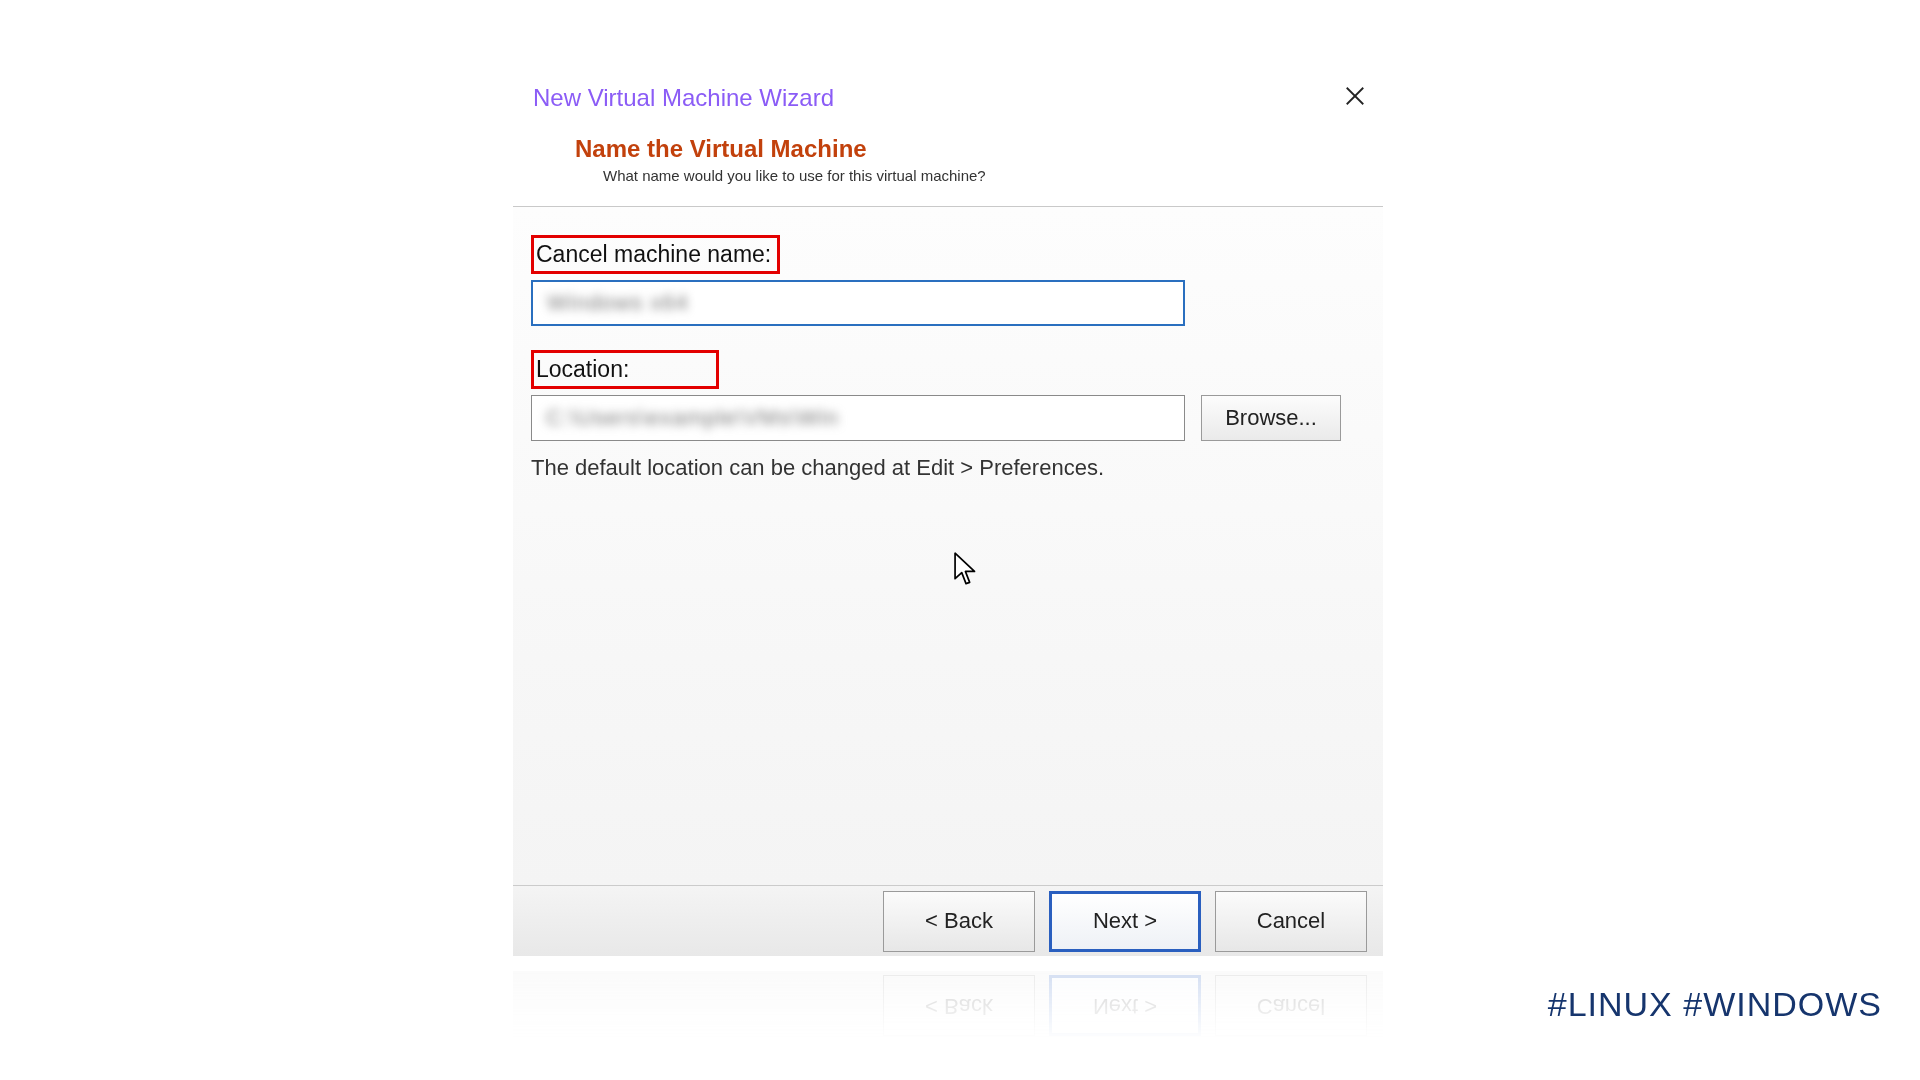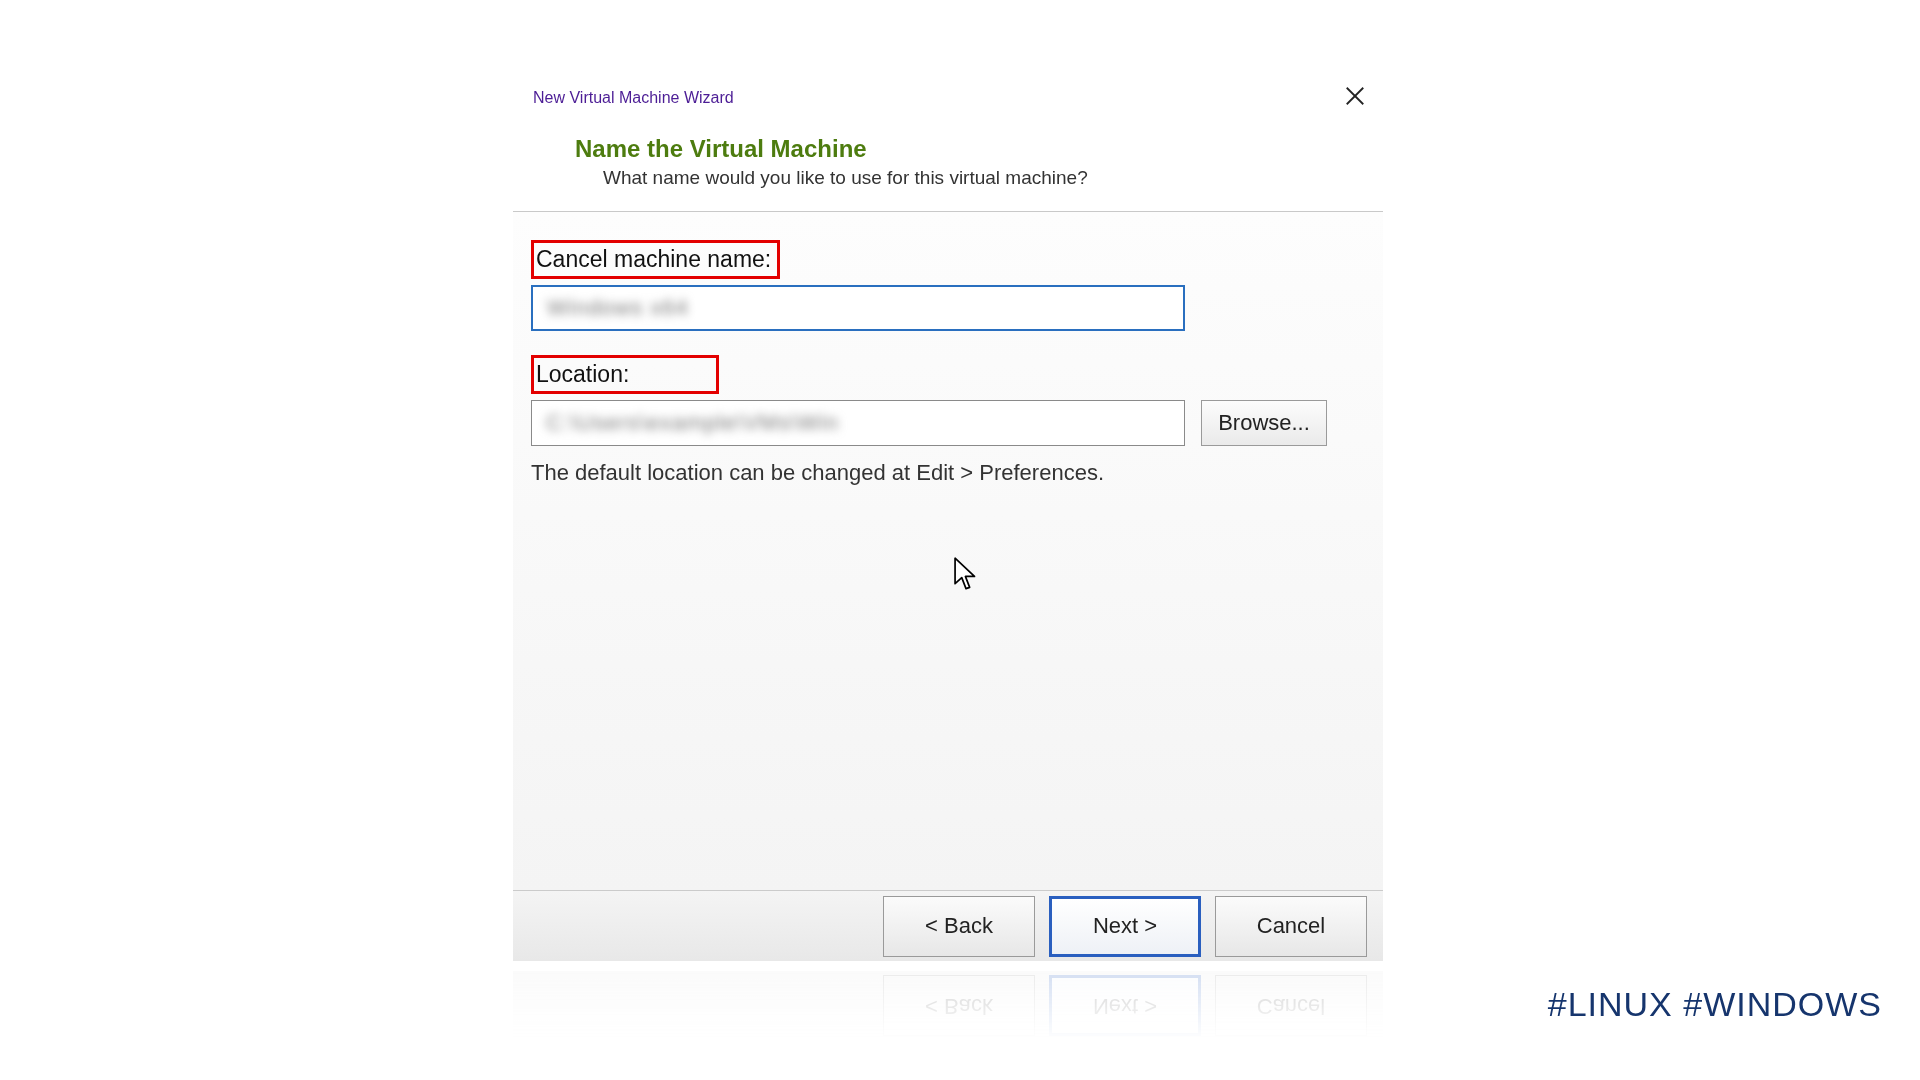--- a/index.html
+++ b/index.html
@@ -52,22 +52,22 @@
 
   .titlebar {
     height: 50px;
     display: flex;
     align-items: center;
     justify-content: space-between;
     padding: 0 4px 0 20px;
     background: #ffffff;
   }
   .titlebar .title-text {
-    font-size: 16px;
-    color: #4c1d95;
+    font-size: 24px;
+    color: #8b5cf6;
   }
   .close-btn {
     width: 48px;
     height: 44px;
     display: flex;
     align-items: center;
     justify-content: center;
     font-size: 26px;
     color: #333;
     font-weight: 400;
@@ -76,24 +76,24 @@
   .close-btn svg { width: 22px; height: 22px; }
 
   .header-area {
     background: #ffffff;
     padding: 12px 0 22px 62px;
     border-bottom: 1px solid #c9c9c9;
   }
   .page-heading {
     font-size: 24px;
     font-weight: 700;
-    color: #4d7c0f;
+    color: #c2410c;
   }
   .page-subheading {
-    font-size: 19px;
+    font-size: 15px;
     color: #333;
     margin-top: 4px;
     padding-left: 28px;
   }
 
   .body-area {
     background: linear-gradient(#fdfdfd, #f4f4f4);
     padding: 28px 18px 20px 18px;
     min-height: 630px;
     position: relative;
@@ -145,21 +145,21 @@
     height: 46px;
     border: 1px solid #8a8a8a;
     background: #fff;
     box-sizing: border-box;
     padding: 0 14px;
     font-size: 22px;
     display: flex;
     align-items: center;
   }
   .browse-btn {
-    width: 126px;
+    width: 140px;
     height: 46px;
     border: 1px solid #9a9a9a;
     background: linear-gradient(#fcfcfc, #eaeaea);
     font-size: 22px;
     color: #222;
     display: flex;
     align-items: center;
     justify-content: center;
     box-sizing: border-box;
   }

